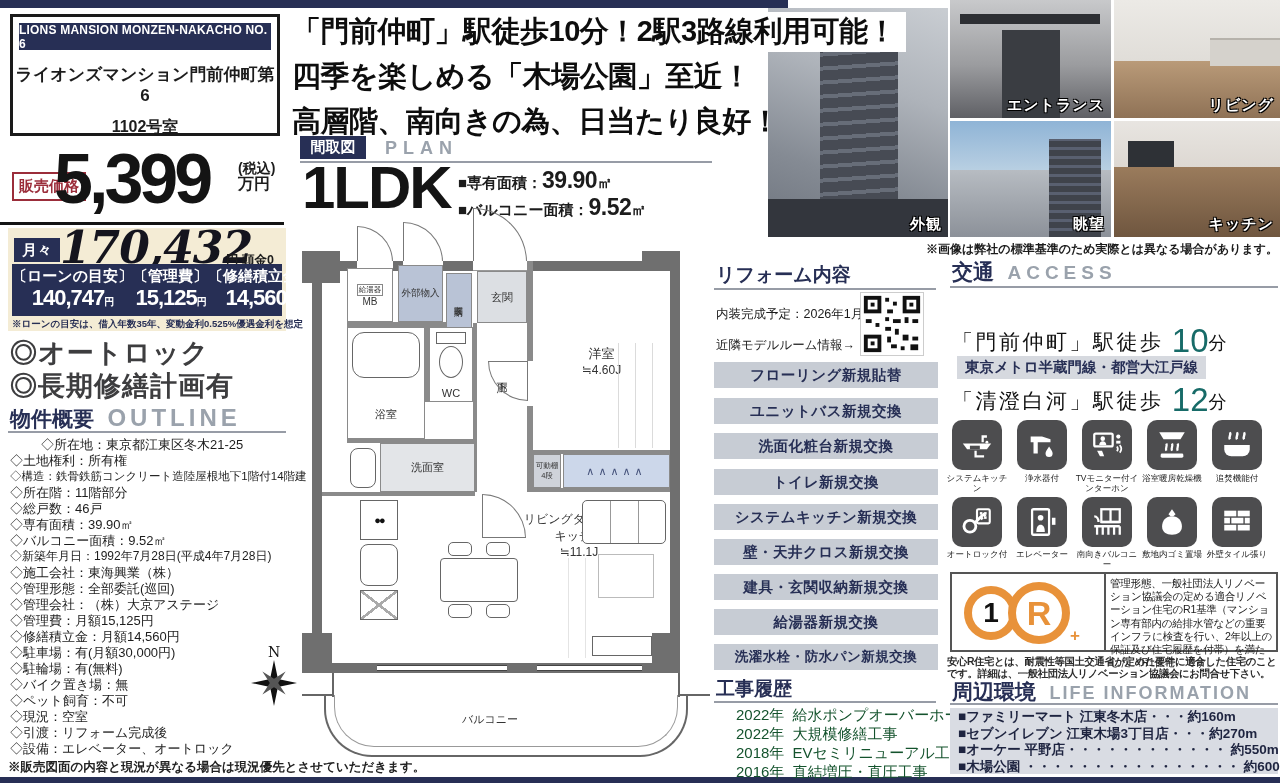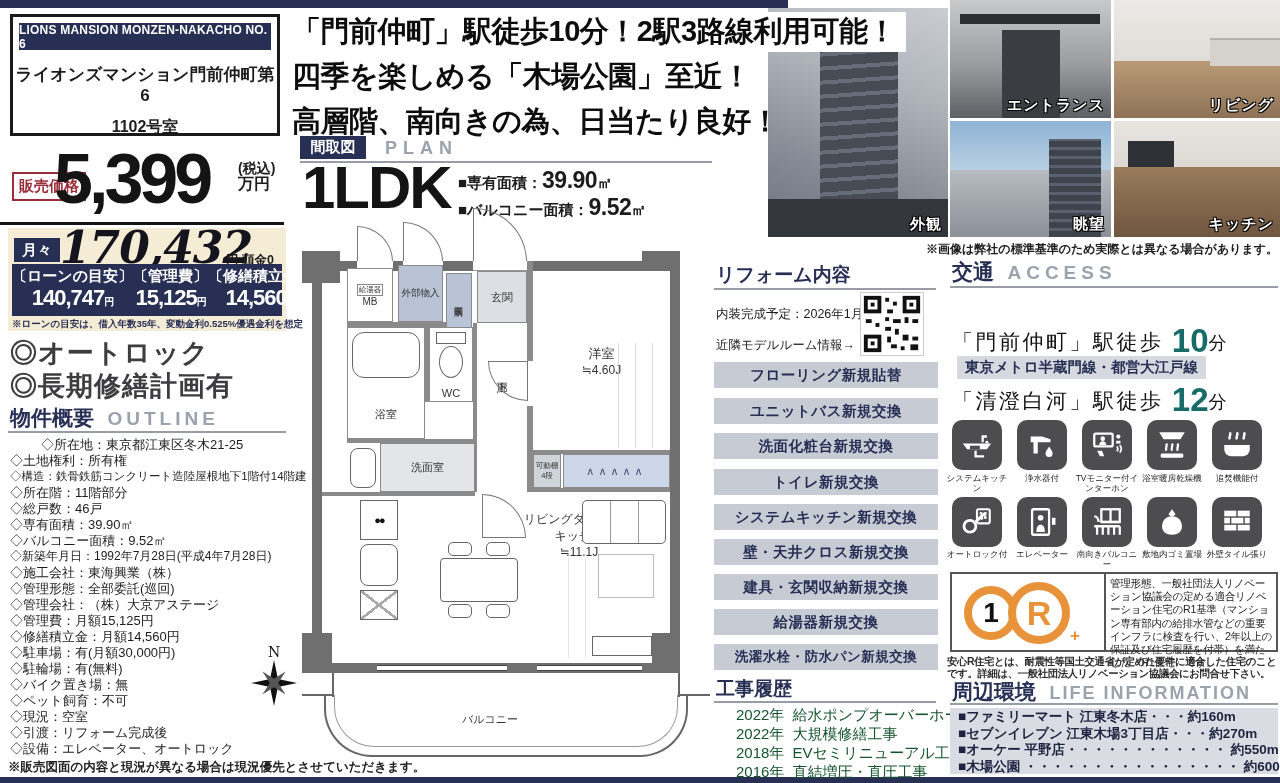--- a/index.html
+++ b/index.html
@@ -57,21 +57,21 @@
   .photo{position:absolute;overflow:hidden;z-index:1;}
   .pcap{position:absolute;right:6px;bottom:3px;color:#fff;font-weight:700;font-size:15px;letter-spacing:1px;
         text-shadow:-1px -1px 0 #000,1px -1px 0 #000,-1px 1px 0 #000,1px 1px 0 #000;}
   
   .rbtn{position:absolute;left:714px;width:224px;height:26px;background:#c7ccd4;color:#272f55;font-size:14.5px;font-weight:700;display:flex;align-items:center;justify-content:center;letter-spacing:.5px;}
   .cw-row{position:absolute;left:736px;font-size:15px;color:#14532d;white-space:nowrap;}
   .cw-y{margin-right:8px;}
   
   .line-chip{position:absolute;background:#d6d9df;color:#272f55;font-size:14.5px;font-weight:700;padding:2px 8px;white-space:nowrap;}
   .station{position:absolute;font-size:21px;color:#111;letter-spacing:2.5px;white-space:nowrap;}
-  .station .min{font-size:33px;font-weight:700;color:#176b68;letter-spacing:0;vertical-align:-3px;}
+  .station .min{font-size:33px;font-weight:400;color:#176b68;letter-spacing:0;vertical-align:-3px;}
   
   .eq-ic{position:absolute;width:50px;height:50px;background:#4d4d4f;border-radius:10px;display:flex;align-items:center;justify-content:center;}
   .eq-lb{position:absolute;width:66px;text-align:center;font-size:8.5px;line-height:10px;color:#222;}
   
   .r1box{position:absolute;left:950px;top:572px;width:328px;height:80px;border:2px solid #555;box-sizing:border-box;background:#fff;}
   .r1circle{position:absolute;border-radius:50%;border:8px solid #e8923a;display:flex;align-items:center;justify-content:center;background:#fff;box-sizing:border-box;}
   .r1text{position:absolute;left:152px;top:0;width:172px;height:76px;border-left:2px solid #555;padding:3px 2px 0 4px;font-size:10.6px;line-height:13.2px;color:#222;box-sizing:border-box;letter-spacing:-.3px;}
   .life-row{font-size:13.5px;font-weight:700;color:#1e2440;line-height:16.5px;white-space:nowrap;}
 </style>
 </head>
@@ -118,21 +118,21 @@
       </div>
     </div>
     <div class="loan-note">※ローンの目安は、借入年数35年、変動金利0.525%優遇金利を想定</div>
   </div>
 
   <div class="feature" style="top:335px;">◎オートロック</div>
   <div class="feature" style="top:368px;">◎長期修繕計画有</div>
 
   <div class="abs" style="left:10px;top:404px;">
     <span class="sec-jp" style="font-size:21px;">物件概要</span>
-    <span class="sec-en" style="font-size:19px;letter-spacing:4px;">OUTLINE</span>
+    <span class="sec-en" style="font-size:24px;letter-spacing:4px;">OUTLINE</span>
   </div>
   <div class="sec-line" style="left:8px;top:431px;width:278px;"></div>
   <div class="o-item" style="top:437px;margin-left:31px;">◇所在地：東京都江東区冬木21-25</div>
   <div class="o-item" style="top:453px;">◇土地権利：所有権</div>
   <div class="o-item" style="top:469px;font-size:11.5px;">◇構造：鉄骨鉄筋コンクリート造陸屋根地下1階付14階建</div>
   <div class="o-item" style="top:485px;">◇所在階：11階部分</div>
   <div class="o-item" style="top:501px;">◇総戸数：46戸</div>
   <div class="o-item" style="top:517px;">◇専有面積：39.90㎡</div>
   <div class="o-item" style="top:533px;">◇バルコニー面積：9.52㎡</div>
   <div class="o-item" style="top:549px;font-size:12px;">◇新築年月日：1992年7月28日(平成4年7月28日)</div>

